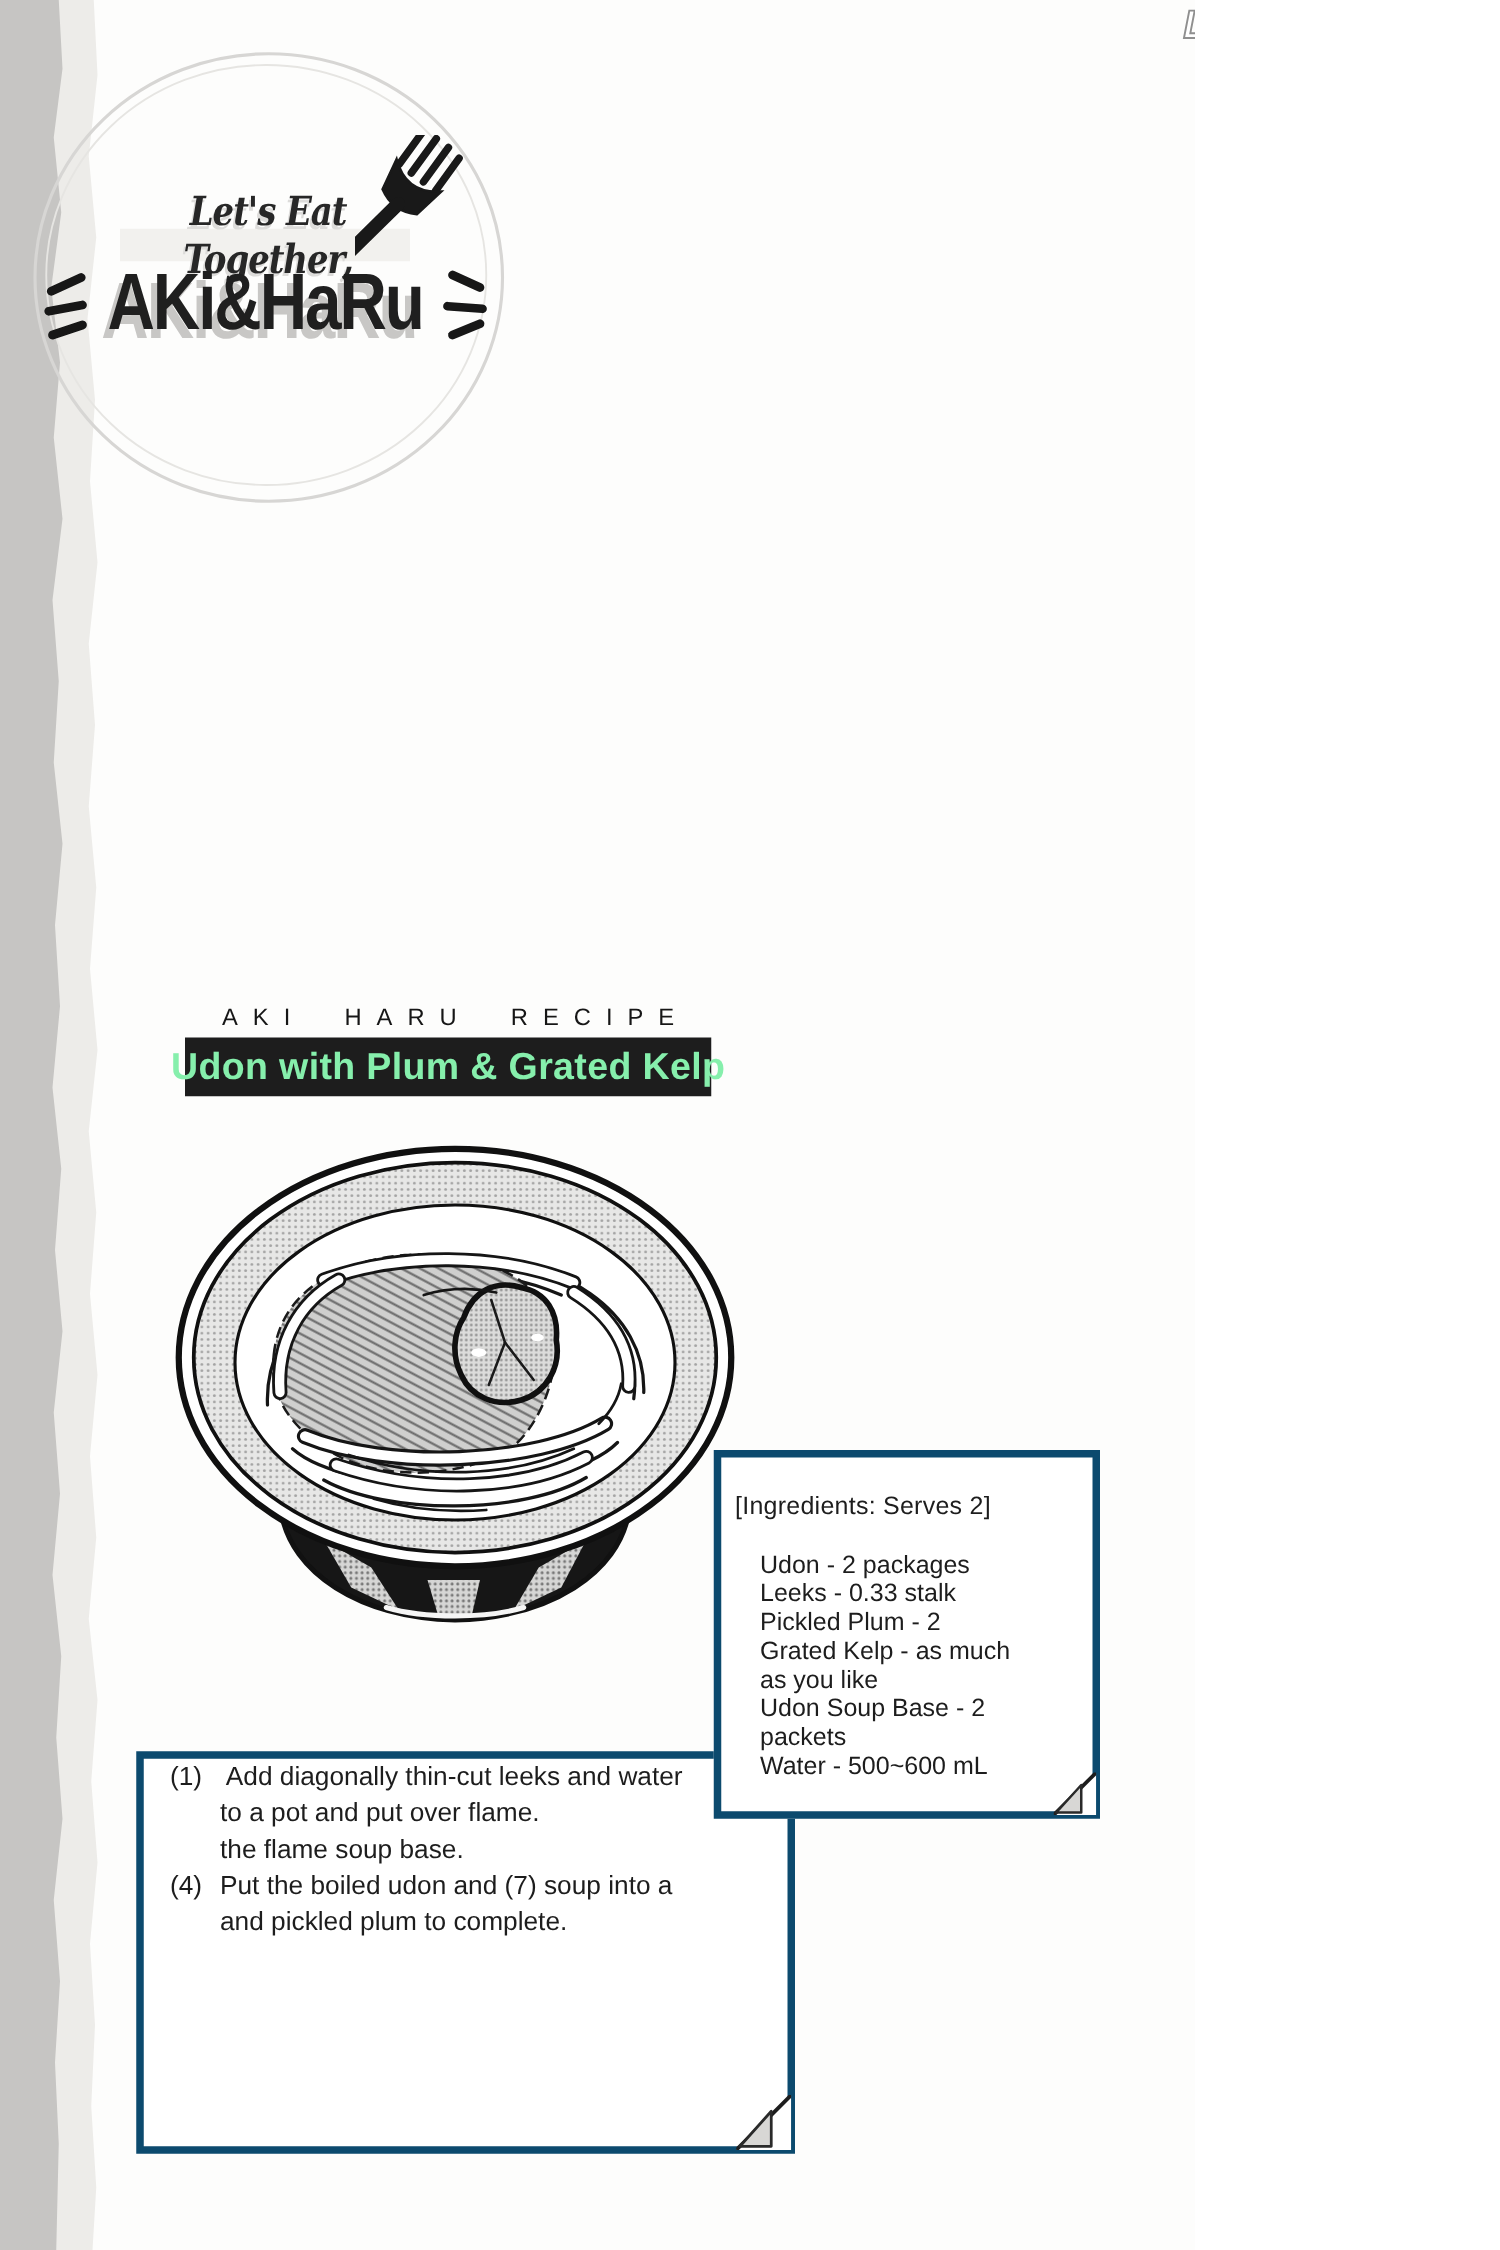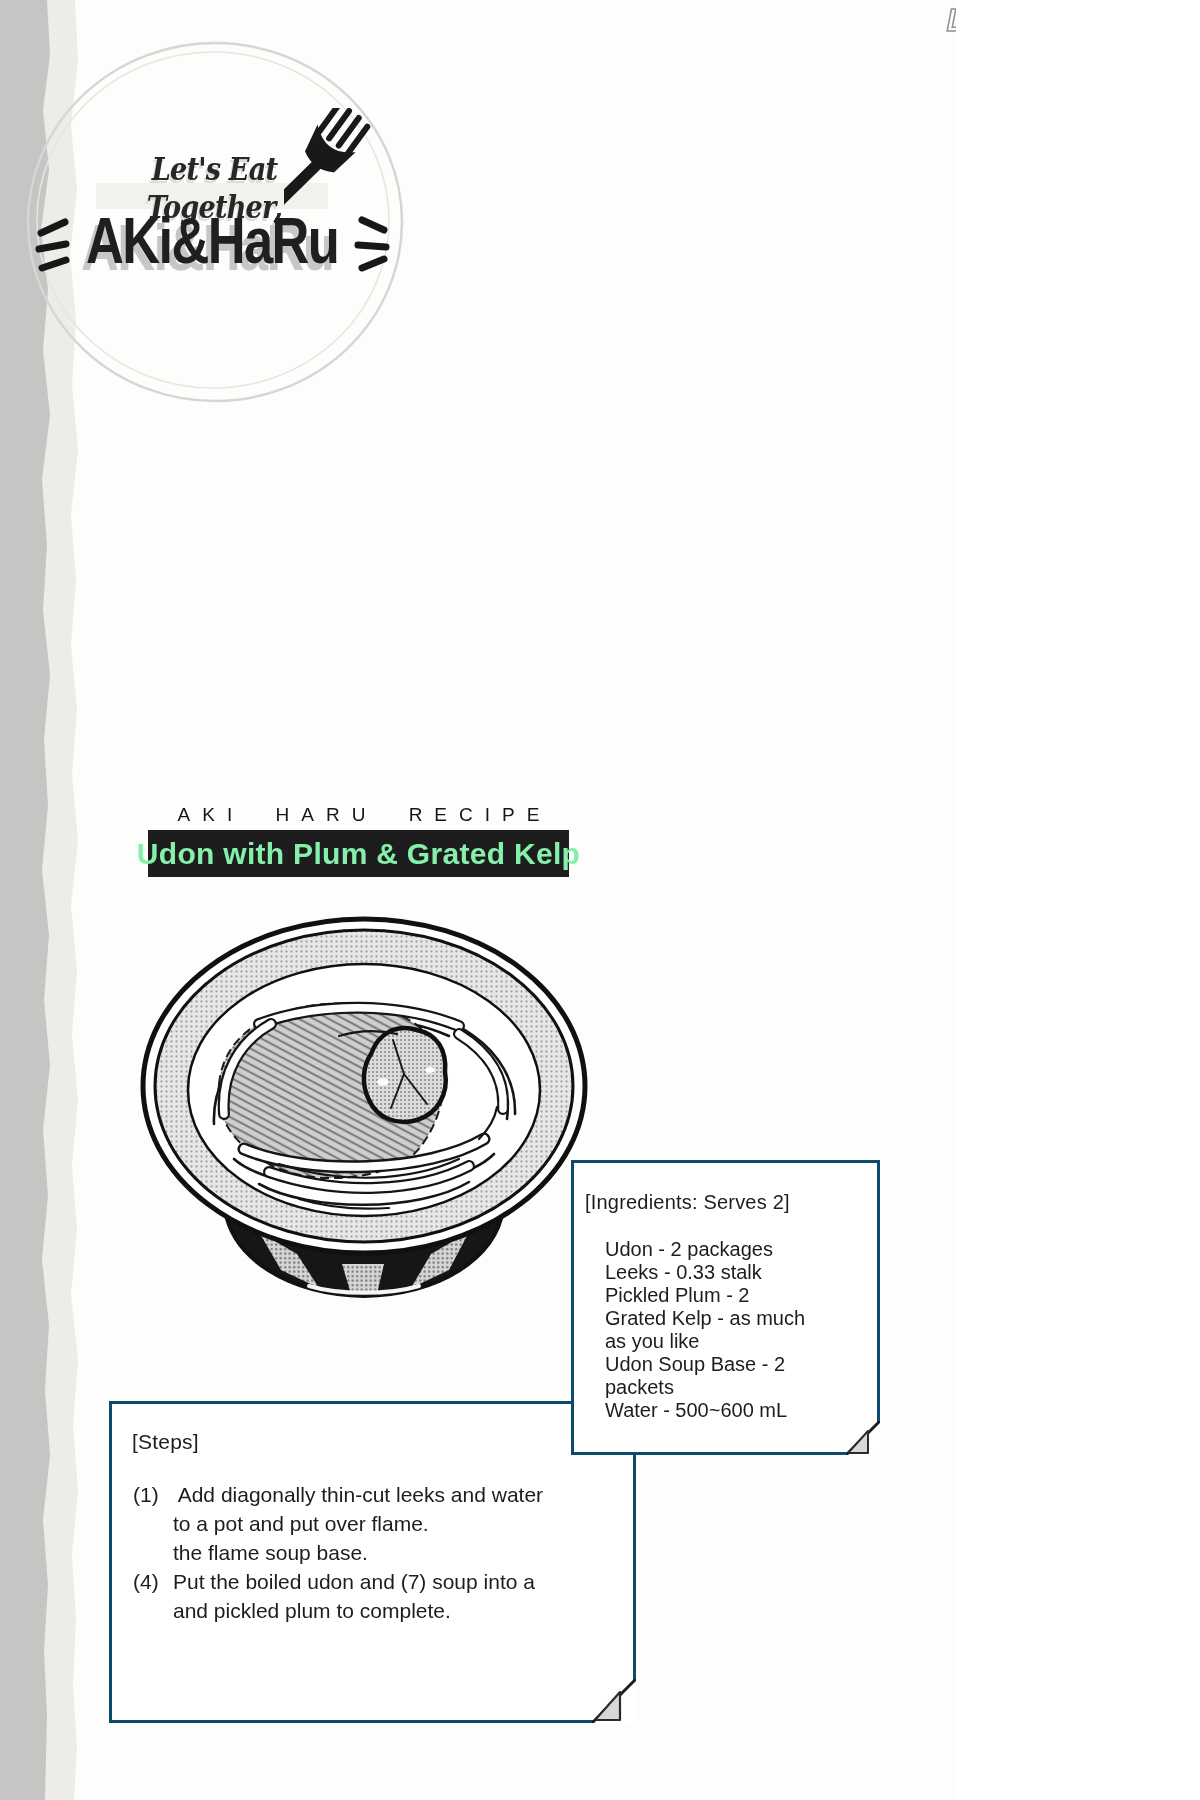--- a/index.html
+++ b/index.html
@@ -41,21 +41,21 @@
     white-space:nowrap;
   }
   .title-banner{
     position:absolute; left:148px; top:830px; width:421px; height:47px;
     background:#1d1d1d; display:flex; align-items:center; justify-content:center;
   }
   .title-banner span{color:#86efac; font-size:30px; letter-spacing:.3px; white-space:nowrap;font-weight:bold;}
 
   
   .note{
-    position:absolute; background:#ffffff; border:3px solid #0c4a6e; box-sizing:border-box;
+    position:absolute; background:#ffffff; border:6px solid #0c4a6e; box-sizing:border-box;
   }
   .note-ingredients{left:571px; top:1160px; width:309px; height:295px;}
   .note-steps{left:109px; top:1401px; width:527px; height:322px;}
   .ing-heading{margin:28px 0 24px 11px; font-size:20px; letter-spacing:.2px;}
   .ing-list{margin-left:31px; font-size:20px; line-height:23px;}
   .steps-heading{margin:26px 0 26px 20px; font-size:21px; letter-spacing:.2px;}
   .steps-list{margin-left:21px; font-size:21px; line-height:29px;}
   .step-row{white-space:pre;}
   .step-num{display:inline-block; width:40px; white-space:pre;}
   .step-text{white-space:pre;}
@@ -178,21 +178,20 @@
 
     <g fill="none" stroke="#151515" stroke-width="2.2" stroke-linecap="round">
       <path d="M140,250 C200,270 270,268 320,245"></path>
       <path d="M340,225 C350,215 356,204 358,193"></path>
       <path d="M160,285 C190,294 220,296 250,294"></path>
       <path d="M200,122 C220,116 240,116 258,120"></path>
     </g>
   </svg>
 
   <div class="note note-steps">
-    <div class="steps-heading">[Steps]</div>
     <div class="steps-list">
       <div class="step-row"><span class="step-num">(1)</span><span class="step-text"> Add diagonally thin-cut leeks and water</span></div>
       <div class="step-row"><span class="step-num"></span><span class="step-text">to a pot and put over flame.</span></div>
       <div class="step-row"><span class="step-num"></span><span class="step-text">the flame soup base.</span></div>
       <div class="step-row"><span class="step-num">(4)</span><span class="step-text">Put the boiled udon and (7) soup into a</span></div>
       <div class="step-row"><span class="step-num"></span><span class="step-text">and pickled plum to complete.</span></div>
     </div>
     <svg class="dogear" width="44" height="44" viewBox="0 0 44 44" aria-hidden="true">
       <polygon points="0,44 44,0 44,44" fill="#ffffff"></polygon>
       <line x1="0" y1="44" x2="44" y2="0" stroke="#1d1d1d" stroke-width="3"></line>

